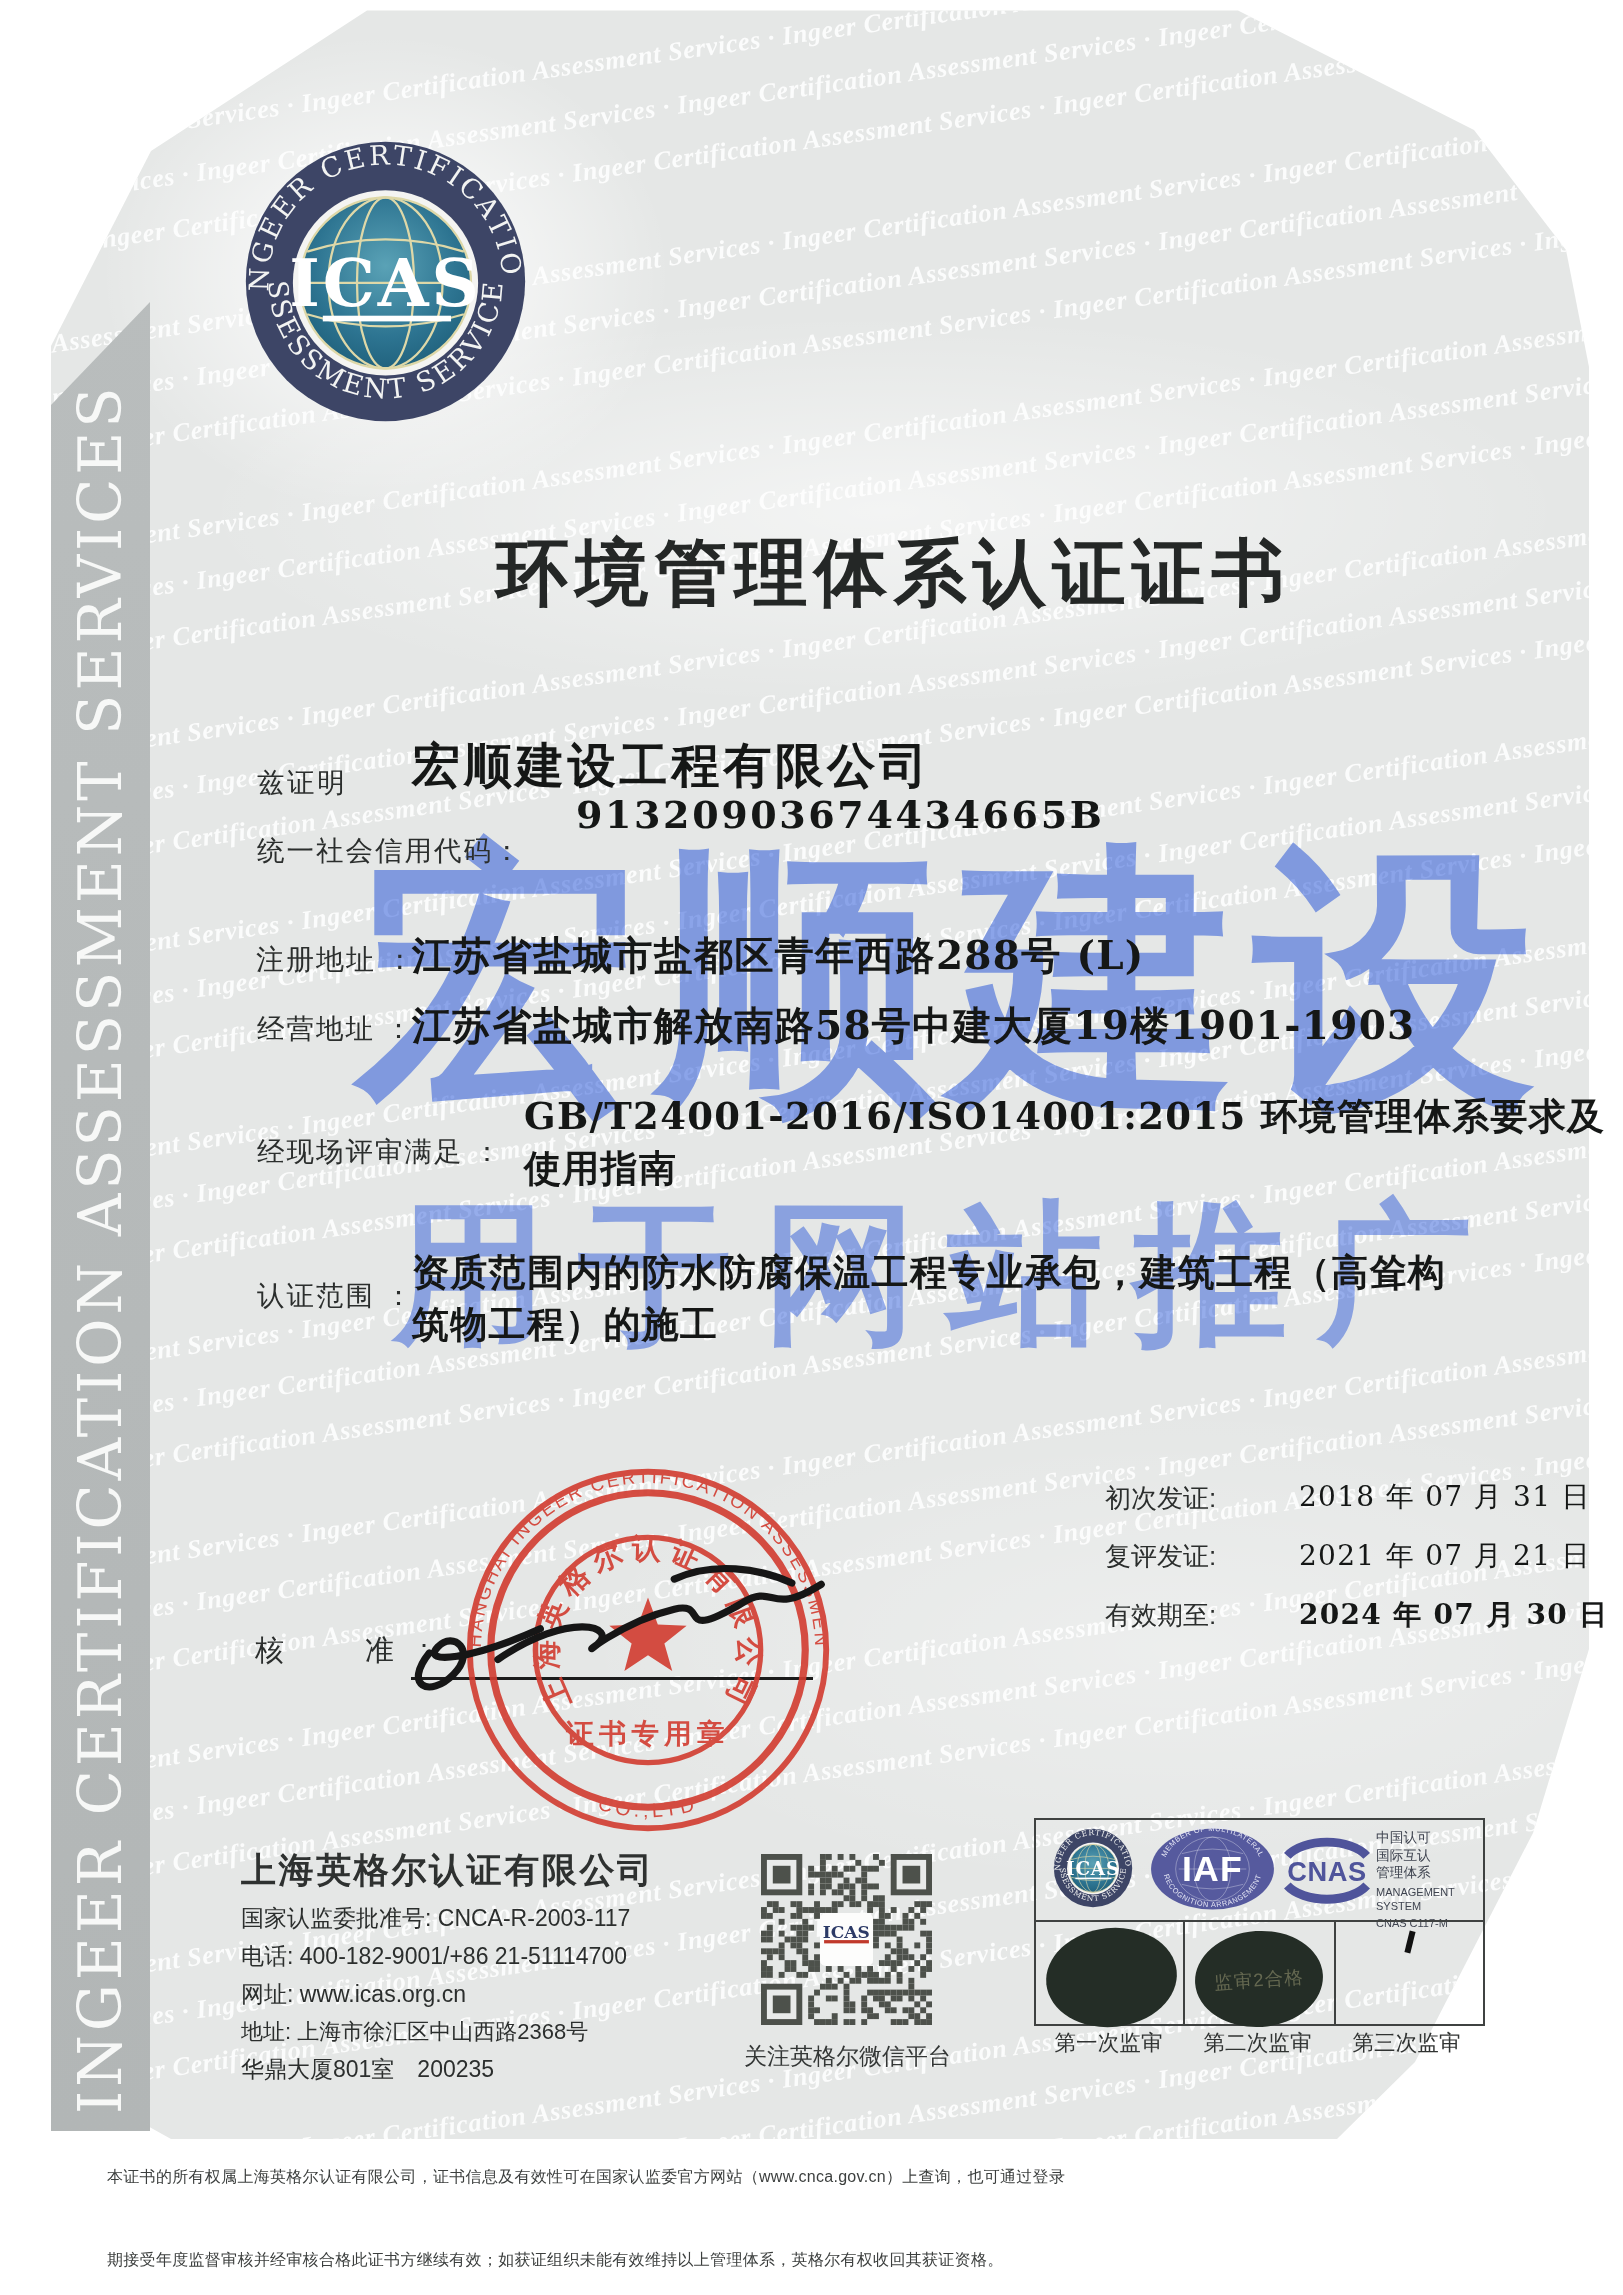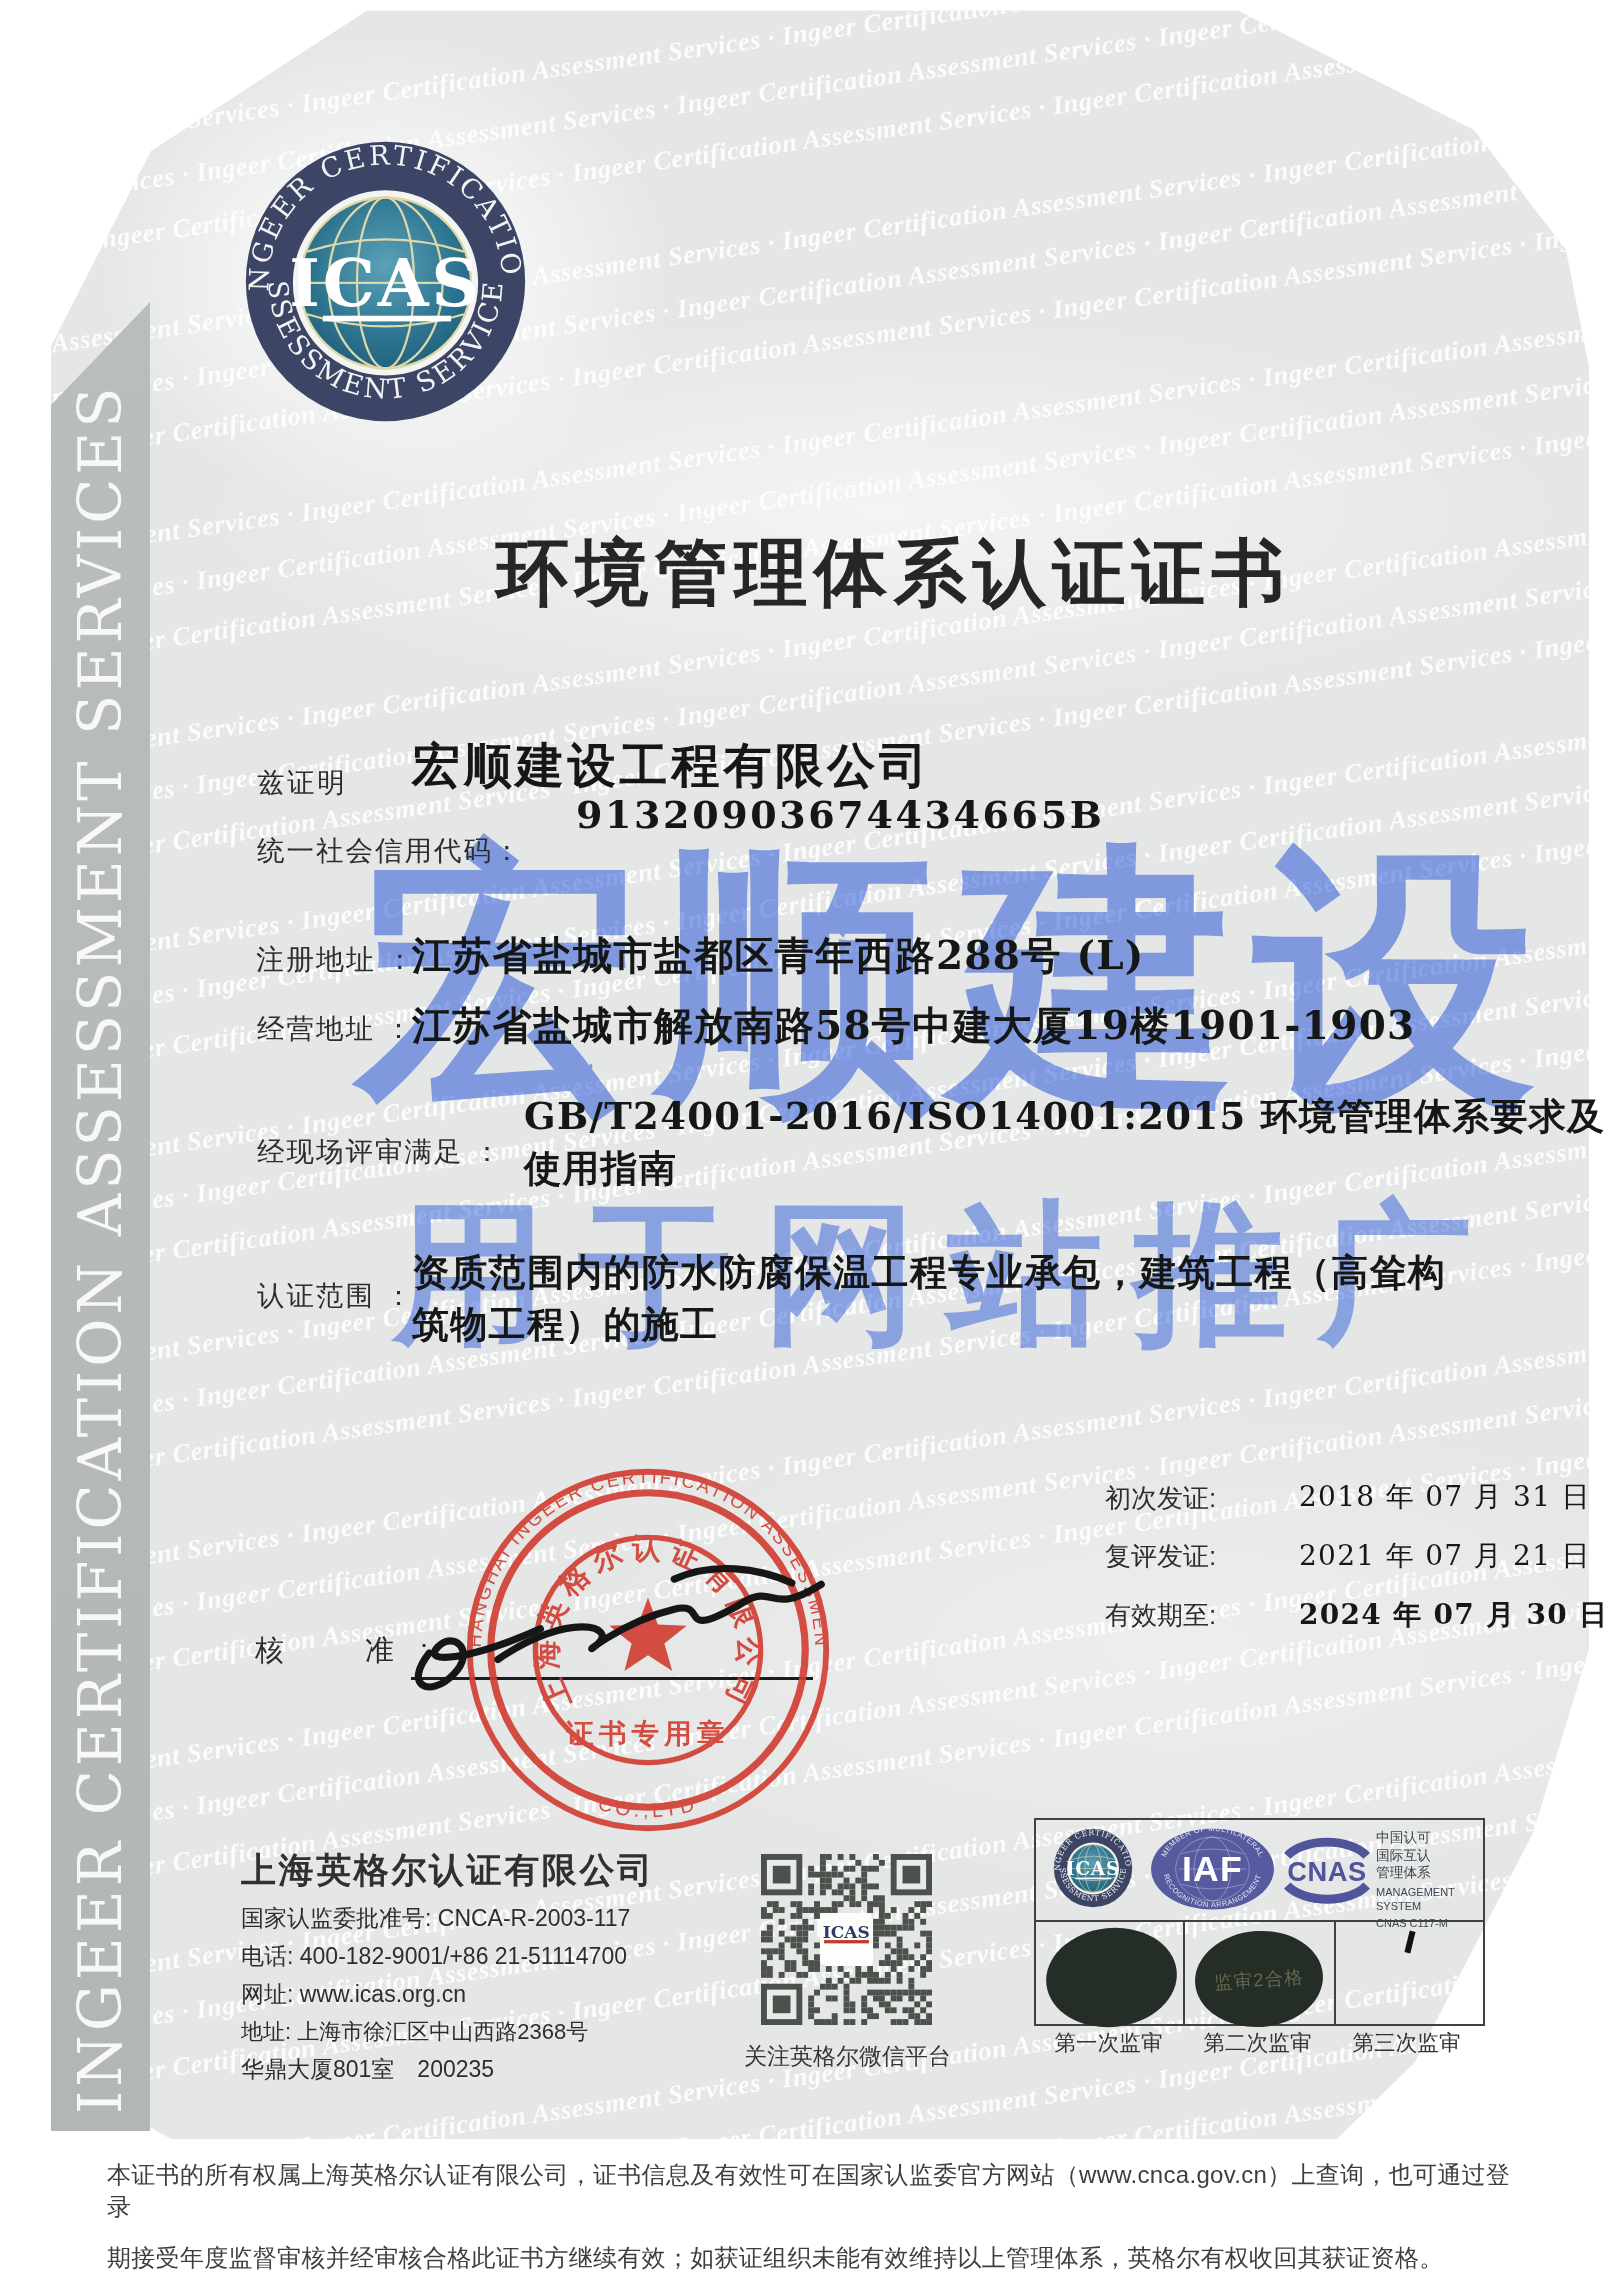--- a/index.html
+++ b/index.html
@@ -28,21 +28,21 @@
   
   .wm{position:absolute;z-index:2;font-weight:700;white-space:nowrap;color:#1d4ed8;}
   .wm1{left:357px;top:795px;font-size:281px;letter-spacing:18.3px;opacity:.50;}
   .wm2{left:393px;top:1172px;font-size:154px;letter-spacing:31px;opacity:.45;}
   
   .abs{position:absolute;z-index:4;}
   .lbl{font-family:"Liberation Sans",sans-serif;color:#2b2e2d;}
   .val{font-family:"DejaVu Serif",serif;font-weight:700;color:#15171        6;color:#151716;letter-spacing:1.3px;}
   .title{left:458px;top:525px;width:871px;text-align:center;font-size:73px;font-weight:700;
          letter-spacing:6.5px;color:#24272    6;color:#242726;}
-  .footer-line{position:absolute;left:107px;width:1427px;z-index:4;font-size:24px;color:#3c3f3e;letter-spacing:0.3px;}
+  .footer-line{position:absolute;left:107px;width:1427px;z-index:4;font-size:16px;color:#3c3f3e;letter-spacing:0.3px;margin-top:8px;}
   .boxed{position:absolute;z-index:4;border:2px solid #3f4241;}
   .divider{position:absolute;top:0;width:2px;height:100%;background:#3f4241;}
   .sup-label{position:absolute;z-index:4;width:149px;text-align:center;font-size:21.6px;color:#303332;}
   .oval{position:absolute;z-index:5;border-radius:50%;background:#242d26;display:flex;align-items:center;justify-content:center;}
   .cnas-cn{font-size:13.7px;line-height:17.7px;color:#3f4450;}
   .cnas-en{font-size:11px;line-height:14.4px;color:#3f4450;margin-top:2.6px;}
 </style>
 </head>
 <body>
 

